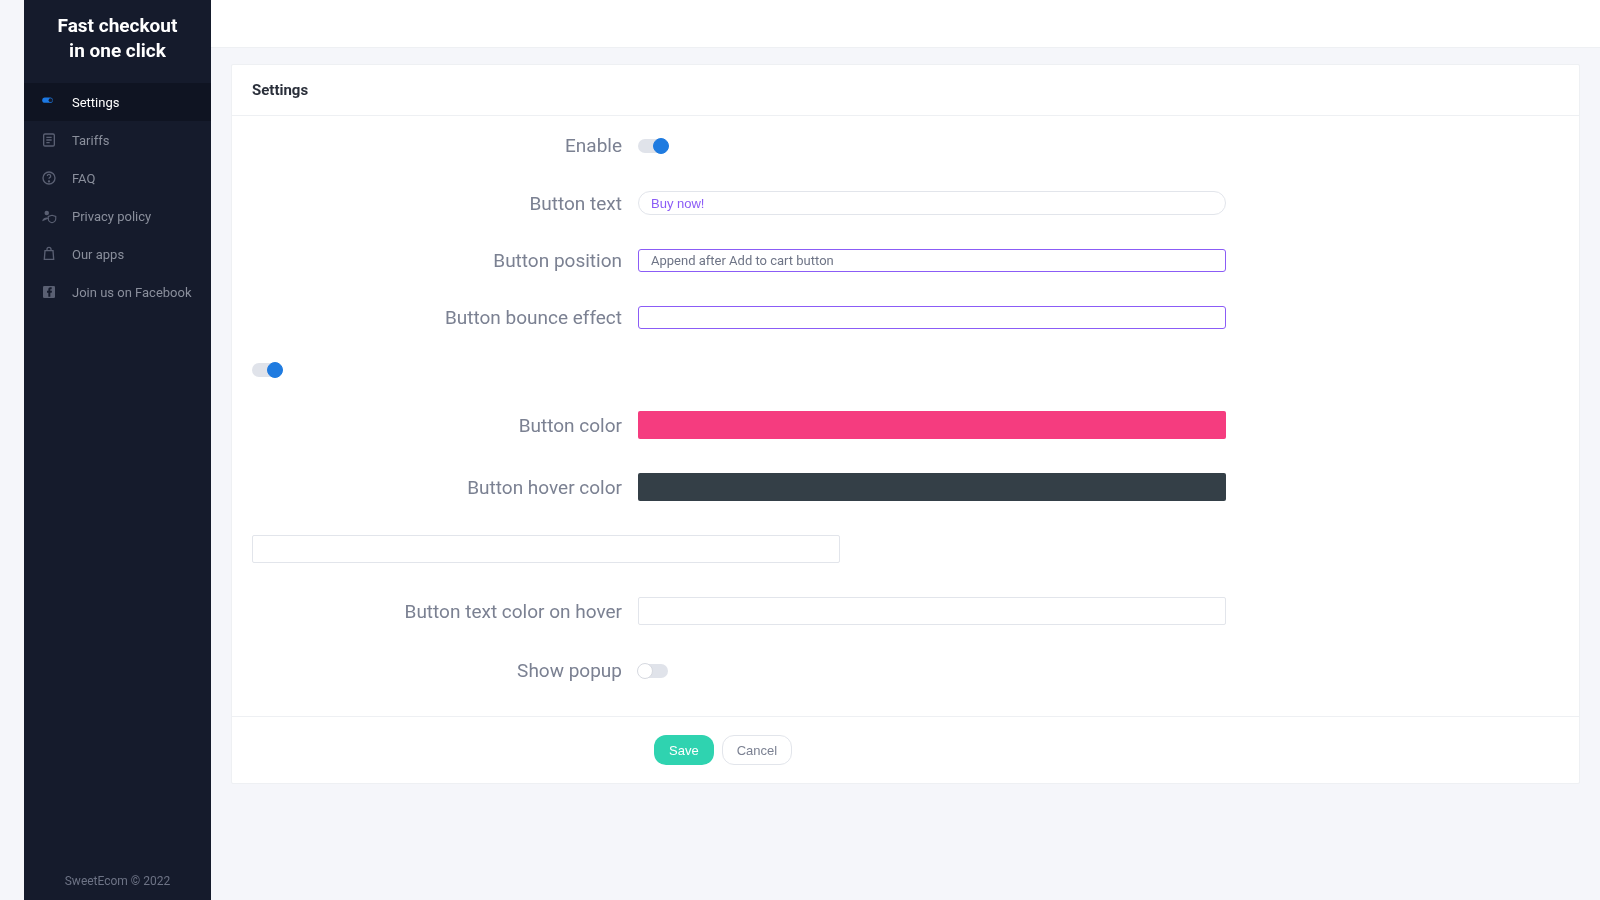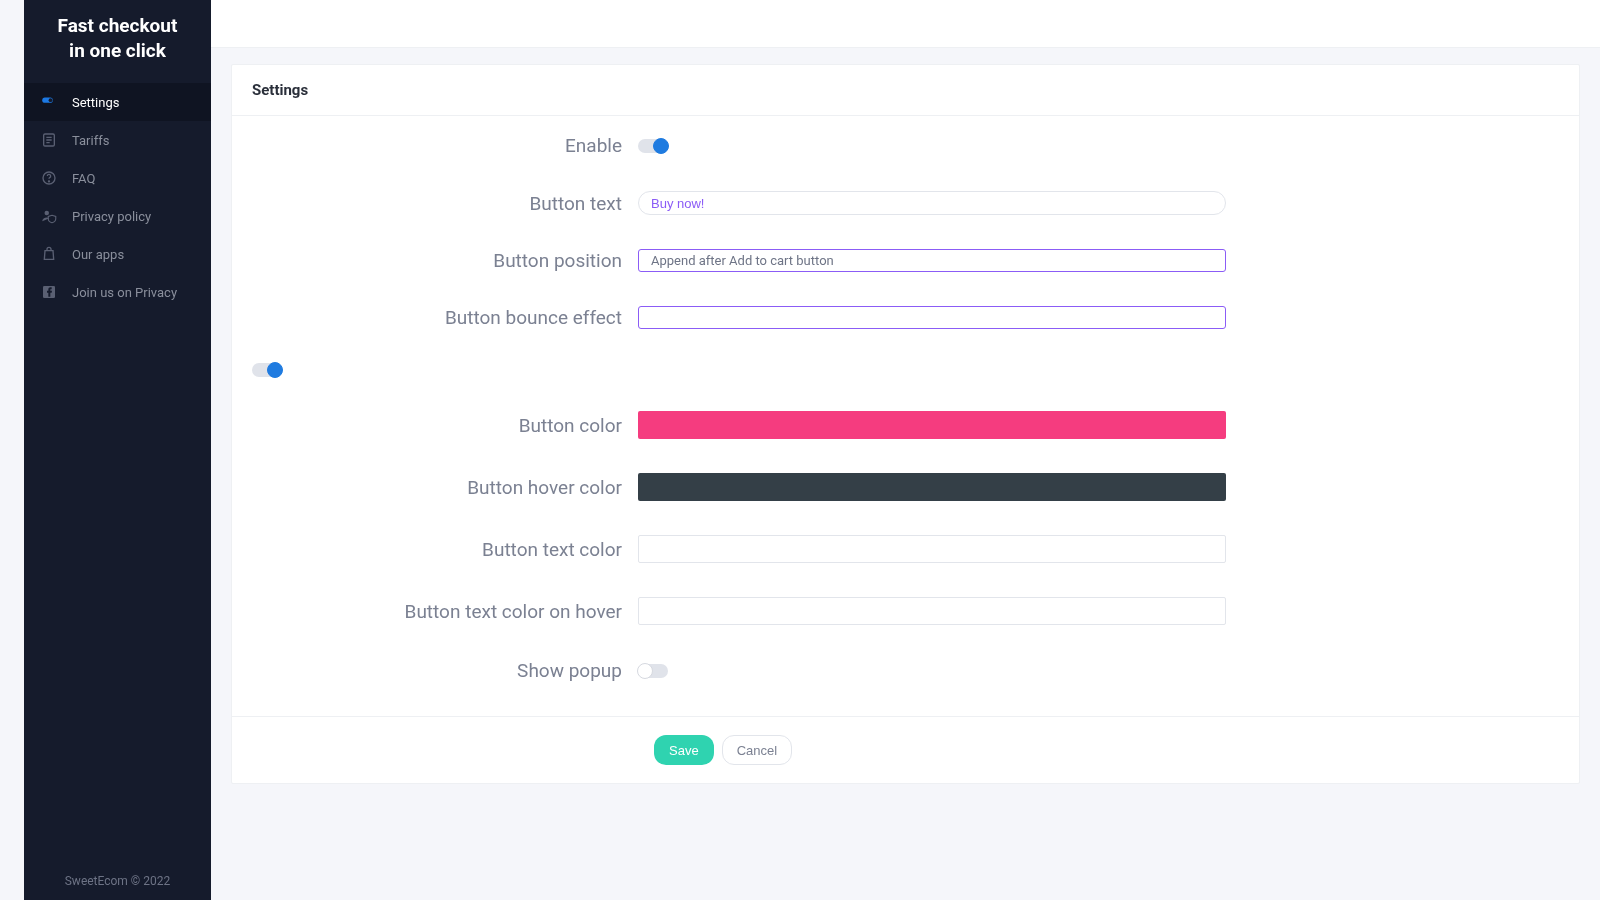--- a/index.html
+++ b/index.html
@@ -253,21 +253,21 @@
       <span>Our apps</span>
     </div>
 
     <div class="sidebar-item">
       <span class="side-icon">
         <svg width="16" height="16" viewBox="0 0 24 24" fill="currentColor">
             <rect x="3" y="3" width="18" height="18" rx="2"></rect>
             <path d="M14 8h2V5h-2c-1.7 0-3 1.3-3 3v2H9v3h2v6h3v-6h2l.5-3H14V8.5c0-.3.2-.5.5-.5" fill="#151b2c"></path>
           </svg>
       </span>
-      <span>Join us on Privacy</span>
+      <span>Join us on Facebook</span>
     </div>
 
   </div>
   <div class="sidebar-footer">SweetEcom © 2022</div>
 </div>
 
 <div class="main">
   <div class="topbar"></div>
   <div class="content">
     <div class="panel">
@@ -324,21 +324,20 @@
         </div>
 
         <div class="form-row">
           <div class="form-label">Button hover color</div>
           <div class="form-control">
             <div class="color-box" style="background:#343f47"></div>
           </div>
         </div>
 
         <div class="form-row">
-          <div class="form-label">Button text color</div>
           <div class="form-control">
             <div class="color-box outlined"></div>
           </div>
         </div>
 
         <div class="form-row">
           <div class="form-label">Button text color on hover</div>
           <div class="form-control">
             <div class="color-box outlined"></div>
           </div>

